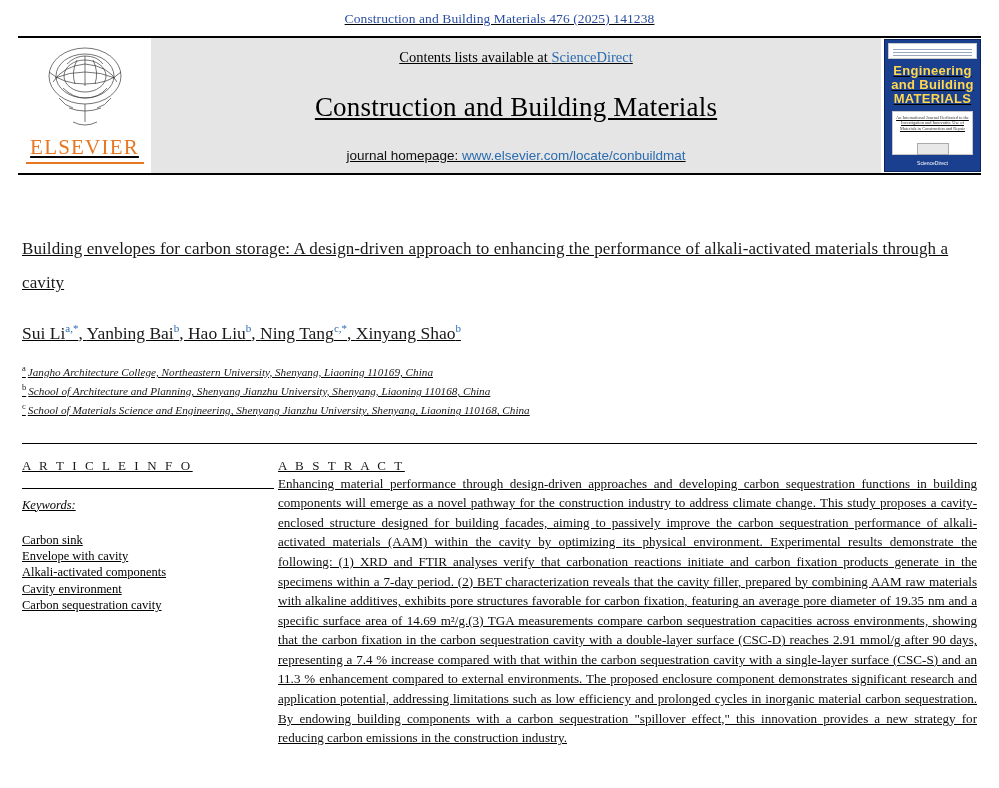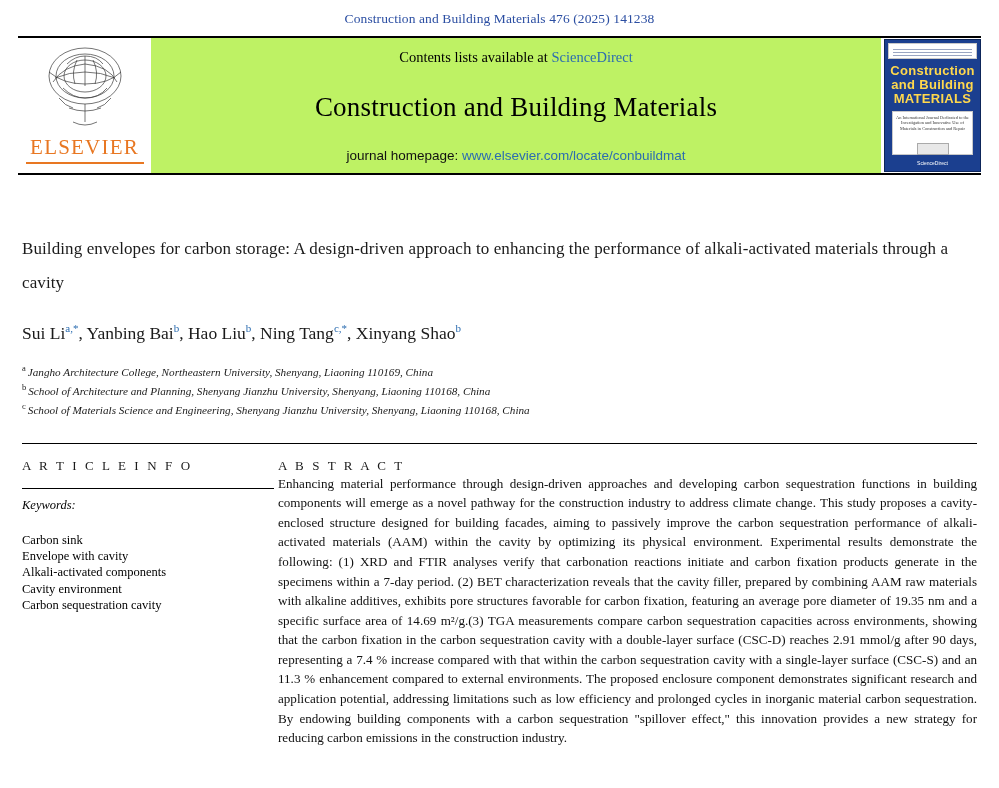--- a/index.html
+++ b/index.html
@@ -13,20 +13,21 @@
     font-family: "Liberation Serif", serif;
     color: #000;
     position: relative;
     overflow: hidden;
   }
   .page {
     width: 999px;
     height: 756px;
     position: relative;
     background: #fff;
+    text-decoration: underline;
   }
 
   
   .running-head {
     text-align: center;
     font-family: "Liberation Serif", serif;
     font-size: 13.5px;
     color: #2b4ea2;
     padding-top: 11px;
     letter-spacing: 0.1px;
@@ -65,21 +66,21 @@
     margin-top: 1px;
   }
   .elsevier-rule {
     width: 118px;
     height: 2px;
     background: #e87722;
     margin-top: 2px;
   }
   .center-col {
     flex: 1 1 auto;
-    background: #bef264;
+    background: #e5e5e5;
     display: flex;
     flex-direction: column;
     justify-content: space-between;
     align-items: center;
     padding: 11px 0 10px 0;
     box-sizing: border-box;
   }
   .contents-line {
     font-size: 14.5px;
     font-family: "Liberation Serif", serif;
@@ -311,21 +312,21 @@
       <div class="journal-title">Construction and Building Materials</div>
       <div class="homepage-line">
         <span>journal homepage: </span><a href="#">www.elsevier.com/locate/conbuildmat</a>
       </div>
     </div>
 
     <div class="cover-col">
       <div class="cover">
         <div class="cov-top"></div>
         <div class="cov-title">
-          <span class="big">Construction</span>
+          <span class="big">Engineering</span>
           <span class="big">and Building</span>
           <span class="big">MATERIALS</span>
         </div>
         <div class="cov-box">An International Journal Dedicated to the Investigation and Innovative Use of Materials in Construction and Repair</div>
         <div class="cov-badge"></div>
         <div class="cov-foot">ScienceDirect</div>
       </div>
     </div>
 
   </div>

